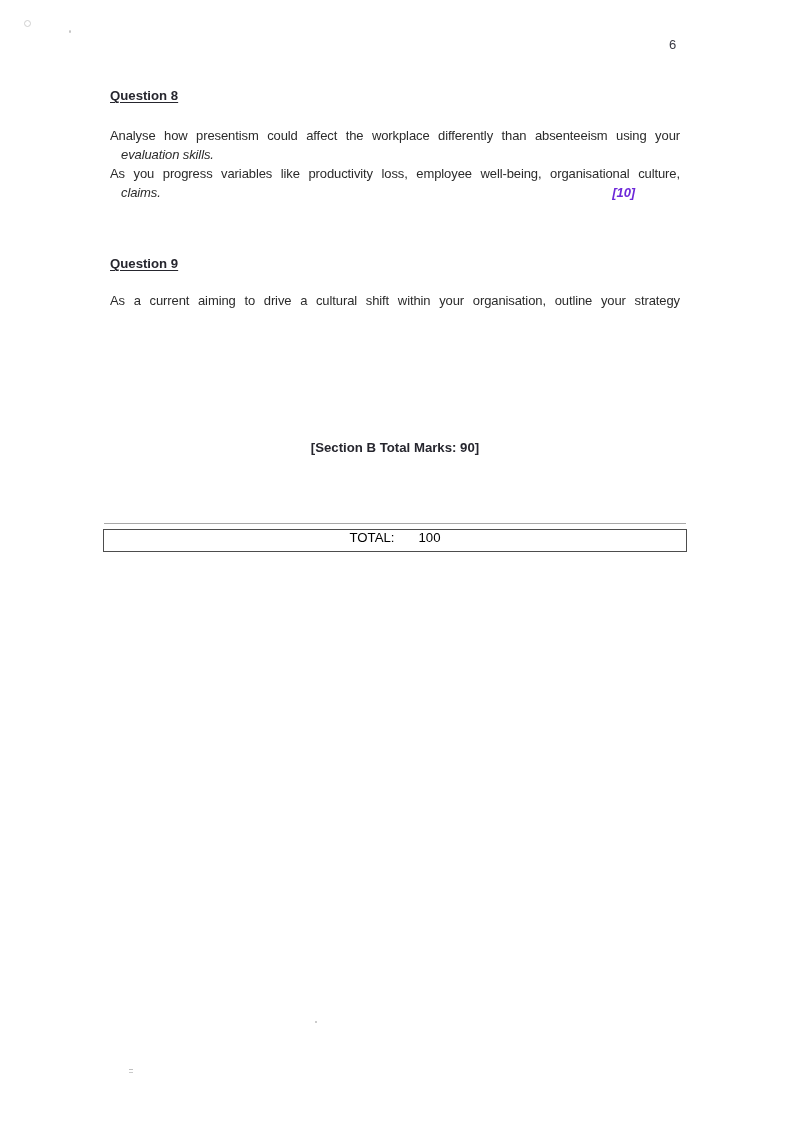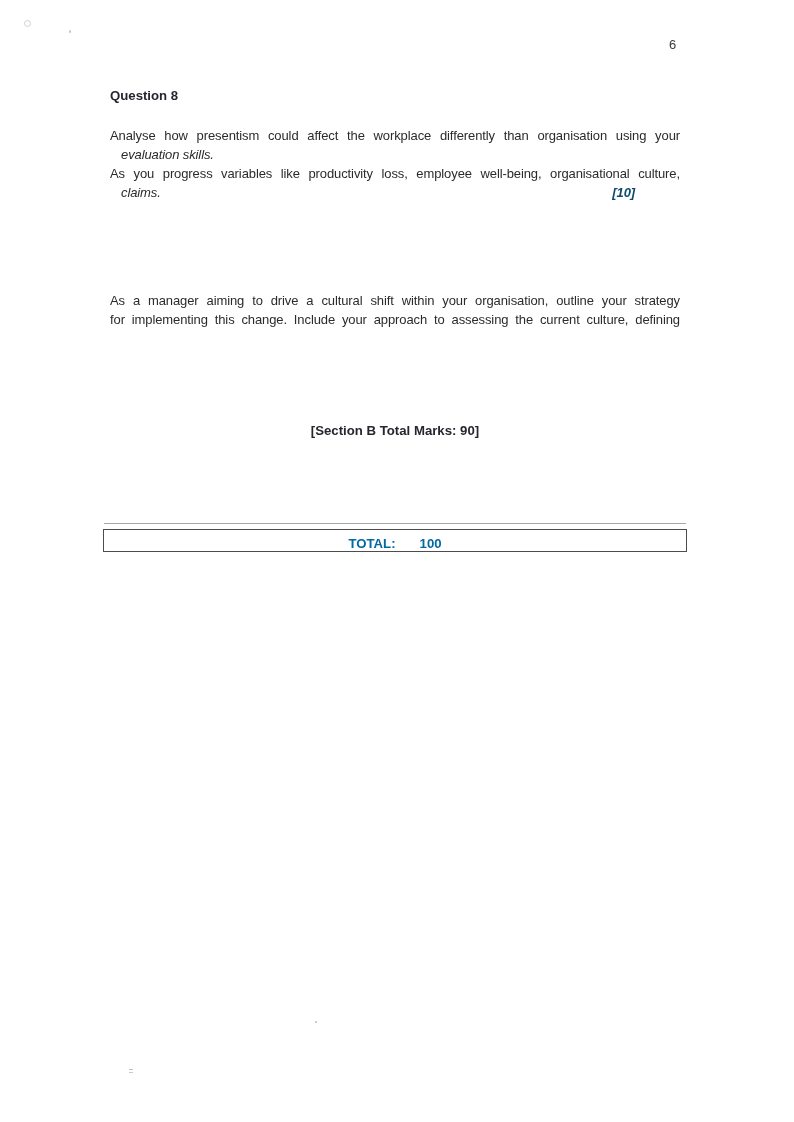--- a/index.html
+++ b/index.html
@@ -12,61 +12,62 @@
     color:#2b2b2b;
     overflow:hidden;
   }
   .pagenum{
     position:absolute;top:37px;left:669px;
     font-size:13px;color:#3a3a44;
   }
   .content{position:absolute;left:110px;width:570px;}
   .qheading{
     font-weight:bold;font-size:13.2px;color:#26262e;
+    text-decoration:underline;
     text-underline-offset:2px;
   }
   .q8-head{position:absolute;top:88px;}
   .q9-head{position:absolute;top:256px;}
   .para{position:absolute;}
   .q8-body{top:126px;}
   .q9-body{top:291px;}
   .line{
     height:19px;line-height:19px;
     font-size:13px;letter-spacing:-0.1px;
     white-space:normal;overflow:hidden;
   }
   .jfull{text-align:justify;text-align-last:justify;}
   .jnone{text-align:left;}
   .cont{padding-left:11px;font-style:italic;}
-  .marks{font-weight:bold;color:#0c4a6e;}
+  .marks{font-weight:bold;color:#6d28d9;}
   .marks-line{
     display:flex;justify-content:space-between;
     padding-right:45px;
   }
   .marker{
     font-size:8px;color:#44444c;
     vertical-align:4px;letter-spacing:0;
   }
   .centerline{
     position:absolute;left:110px;width:570px;
     text-align:center;font-weight:bold;font-size:13.2px;color:#26262e;
     height:19px;line-height:19px;
   }
-  .section-total{top:421px;}
+  .section-total{top:438px;}
   .end-exam{top:456px;}
   .rule-above-box{
     position:absolute;top:523px;left:104px;width:582px;height:1px;
     background:#a8a8a8;
   }
   .total-box{
     position:absolute;top:529px;left:103px;width:584px;height:23px;
     border:1.5px solid #4d4d4d;
     box-sizing:border-box;
-    display:flex;align-items:flex-end;justify-content:center;
-    font-weight:bold;font-size:13.2px;color:#0369a1;
+    display:flex;align-items:flex-start;justify-content:center;
+    font-weight:normal;font-size:13.2px;color:#000000;
   }
   .total-value{margin-left:24px;}
   .speck{position:absolute;}
   .speck-a{top:20px;left:24px;width:5px;height:5px;border:1px solid #c2c2c2;border-radius:50%;opacity:.75;}
   .speck-b{top:30px;left:69px;width:2px;height:3px;background:#b4b4b4;border-radius:50%;opacity:.8;}
   .speck-c{top:1021px;left:315px;width:2px;height:2px;background:#cccccc;}
   .speck-d{top:1069px;left:129px;width:4px;height:2px;border-top:1px solid #c0c0c0;border-bottom:1px solid #cacaca;}
 </style>
 </head>
 <body>
@@ -76,33 +77,33 @@
   <div class="pagenum">6</div>
 
   <div class="speck speck-a"></div>
   <div class="speck speck-b"></div>
   <div class="speck speck-c"></div>
   <div class="speck speck-d"></div>
 
   <div class="content qheading q8-head">Question 8</div>
 
   <div class="content para q8-body">
-    <div class="line jfull">Analyse how presentism could affect the workplace differently than organisation using your</div>
+    <div class="line jfull">Analyse how presentism could affect the workplace differently than absenteeism using your</div>
     <div class="line jnone cont">evaluation skills.</div>
     <div class="line jfull">As you progress variables like productivity loss, employee well-being, organisational culture,</div>
     <div class="line jnone cont marks-line">
       <span>claims.</span>
       <span class="marks">[10]</span>
     </div>
   </div>
 
+  <div class="content qheading q9-head">Question 9</div>
 
   <div class="content para q9-body">
-    <div class="line jfull">As a manager aiming to drive a cultural shift within your organisation, outline your strategy</div>
-    <div class="line jfull">for implementing this change. Include your approach to assessing the current culture, defining</div>
+    <div class="line jfull">As a current aiming to drive a cultural shift within your organisation, outline your strategy</div>
   </div>
 
   <div class="centerline section-total">[Section B Total Marks: 90]</div>
 
 
   <div class="rule-above-box"></div>
 
   <div class="total-box">
     <span>TOTAL:</span>
     <span class="total-value">100</span>

